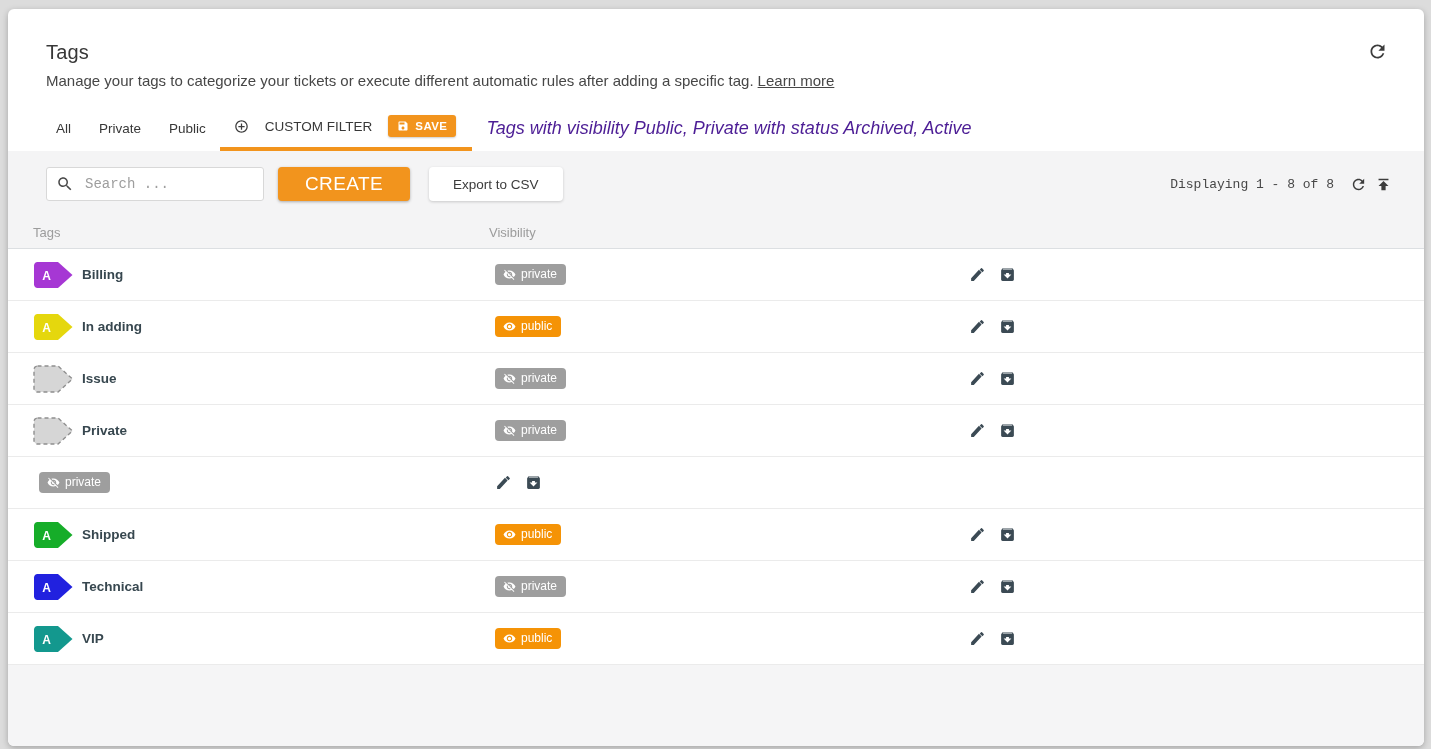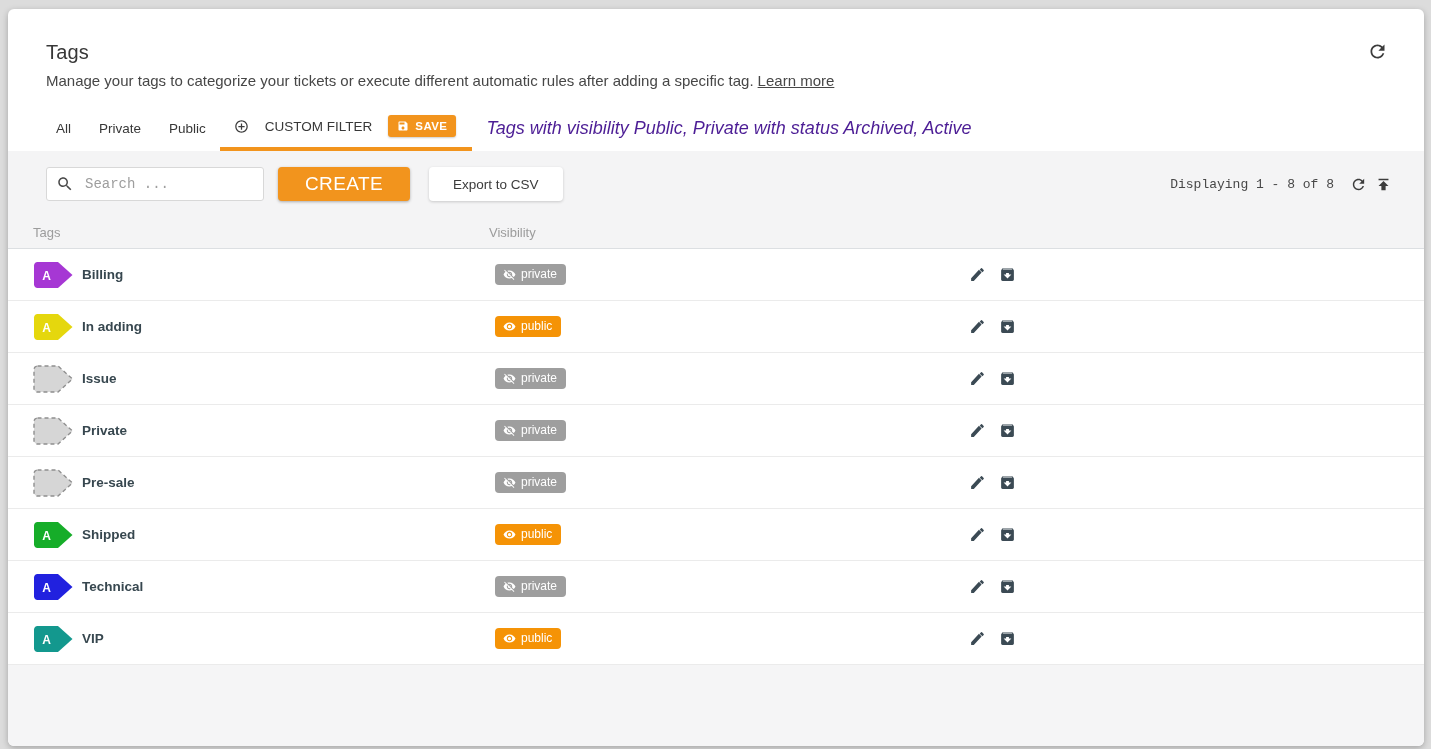--- a/index.html
+++ b/index.html
@@ -322,27 +322,20 @@
         <span>
           <svg width="17" height="17" viewBox="0 0 24 24" fill="#3b4a54" style="display:block">
                 <path d="M20.54 5.23l-1.39-1.68C18.88 3.21 18.47 3 18 3H6c-.47 0-.88.21-1.16.55L3.46 5.23C3.17 5.57 3 6.02 3 6.5V19c0 1.1.9 2 2 2h14c1.1 0 2-.9 2-2V6.5c0-.48-.17-.93-.46-1.27zM12 17.5L6.5 12H10v-2h4v2h3.5L12 17.5zM5.12 5l.81-1h12l.94 1H5.12z"></path>
               </svg>
         </span>
       </button>
     </div>
   </div>
 
   <div class="row">
-    <div class="cell-tags">
-      <svg class="chip" width="41" height="28" viewBox="0 0 41 28">
-        <path class="chip-shape" d="M4.5 1 H25 L39.5 14 L25 27 H4.5 C2.57 27 1 25.43 1 23.5 V4.5 C1 2.57 2.57 1 4.5 1 Z" fill="#d6d6d6" stroke="#8f8f8f" stroke-width="1.4" stroke-dasharray="4 3"></path>
-        <text class="chip-letter" x="13.5" y="18.5" text-anchor="middle"></text>
-      </svg>
-      <span class="tag-name">Pre-sale</span>
-    </div>
     <div class="cell-vis">
       <span class="badge" style="background-color: rgb(158, 158, 158);">
 
         <span class="eye-off">
           <svg width="13" height="13" viewBox="0 0 24 24" fill="#fff" style="display:block">
                 <path d="M12 7c2.76 0 5 2.24 5 5 0 .65-.13 1.26-.36 1.83l2.92 2.92c1.51-1.26 2.7-2.89 3.43-4.75-1.73-4.39-6-7.5-11-7.5-1.4 0-2.74.25-3.98.7l2.16 2.16C10.74 7.13 11.35 7 12 7zM2 4.27l2.28 2.28.46.46C3.08 8.3 1.78 10.02 1 12c1.73 4.39 6 7.5 11 7.5 1.55 0 3.03-.3 4.38-.84l.42.42L19.73 22 21 20.73 3.27 3 2 4.27zM7.53 9.8l1.55 1.55c-.05.21-.08.43-.08.65 0 1.66 1.34 3 3 3 .22 0 .44-.03.65-.08l1.55 1.55c-.67.33-1.41.53-2.2.53-2.76 0-5-2.24-5-5 0-.79.2-1.53.53-2.2zm4.31-.78l3.15 3.15.02-.16c0-1.66-1.34-3-3-3l-.17.01z"></path>
               </svg>
         </span>
         <span class="badge-label">private</span>
       </span>

